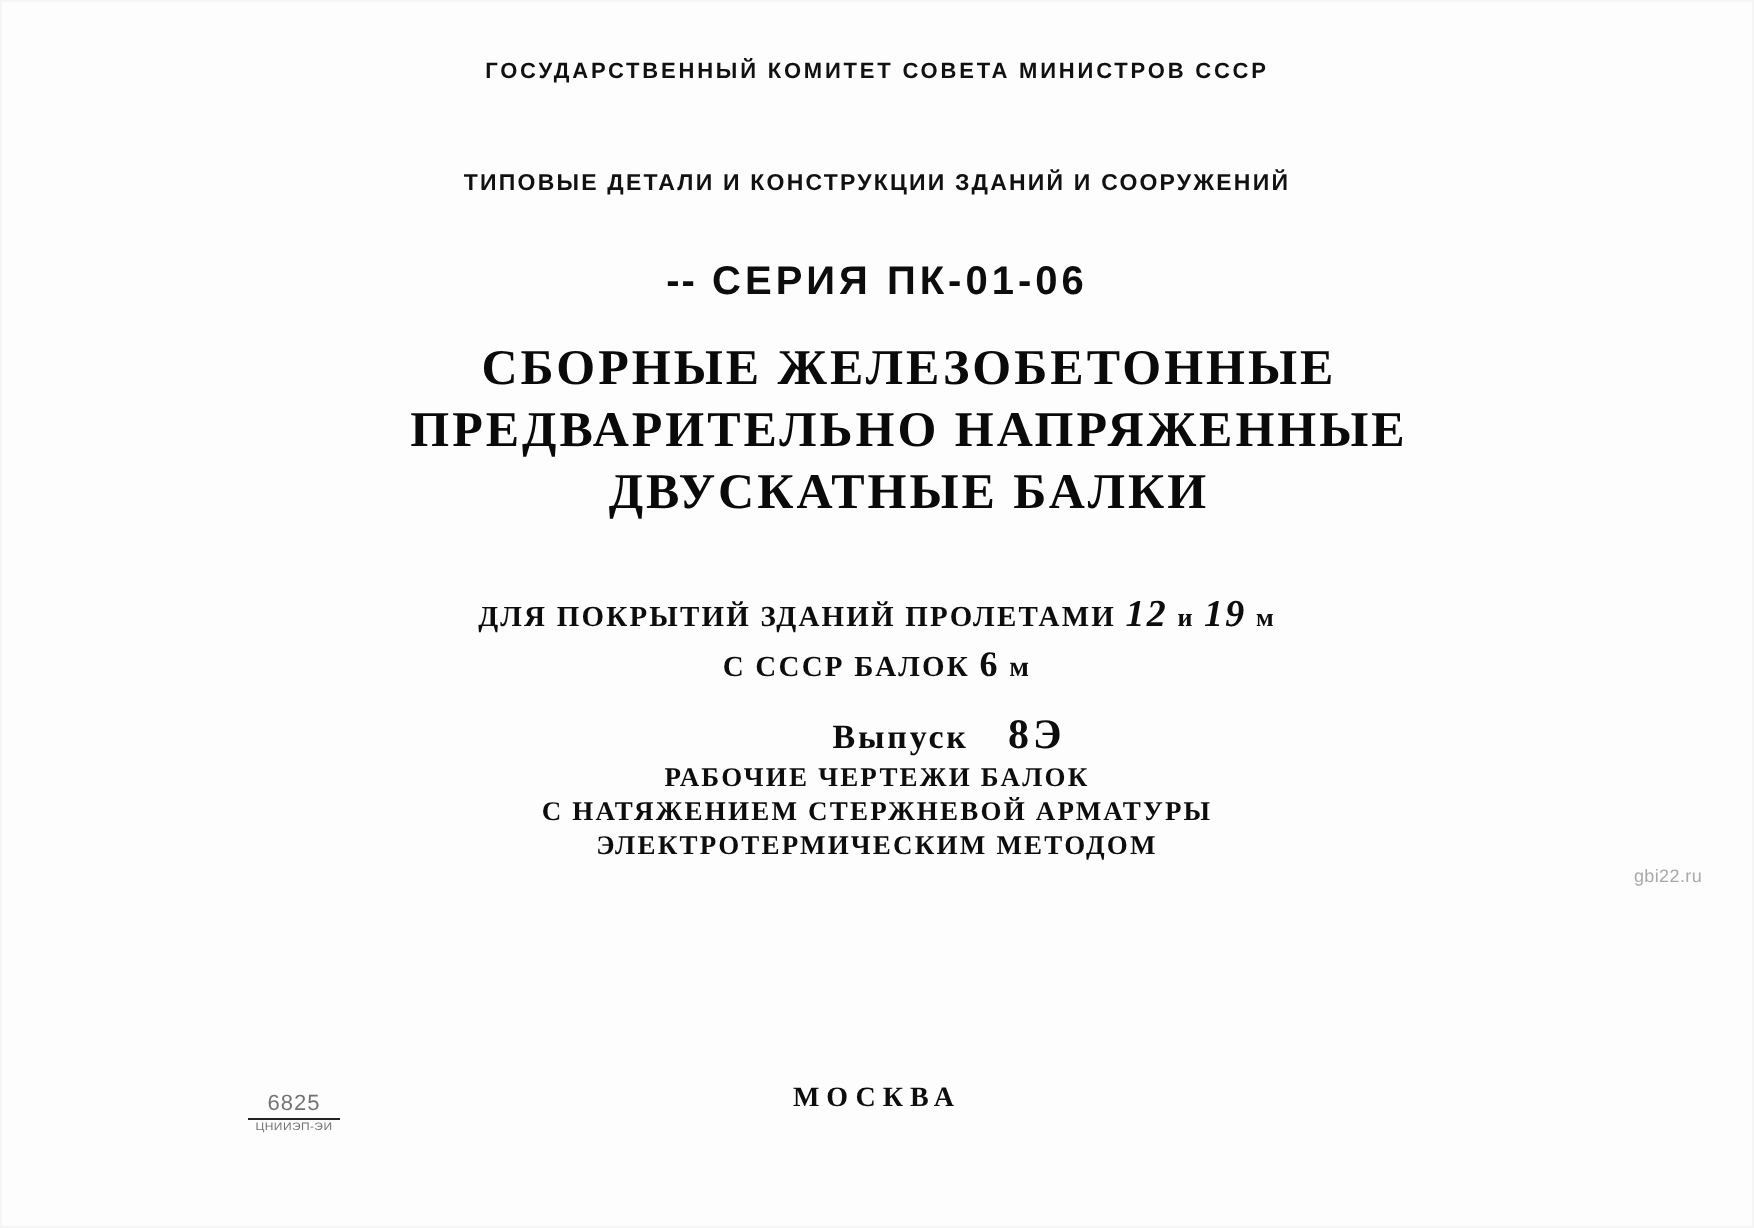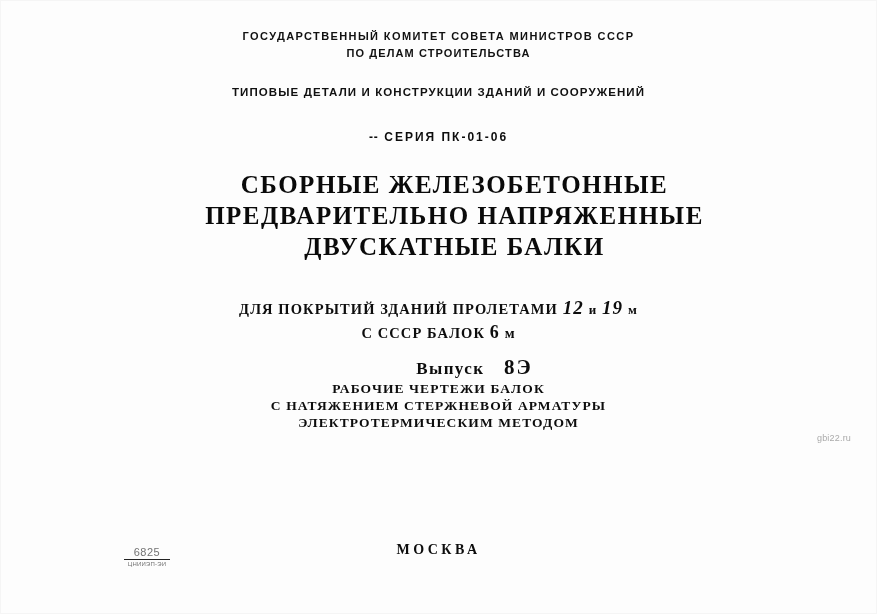--- a/index.html
+++ b/index.html
@@ -40,21 +40,21 @@
   }
 
   .l1 { top: 30px; font-size: 11px; letter-spacing: 1.4px; }
   .l2 { top: 47px; font-size: 11px; letter-spacing: 1.1px; }
   .l3 { top: 86px; font-size: 11.5px; letter-spacing: 1.1px; }
 
   .series {
     top: 130px;
     font-family: "Liberation Sans", sans-serif;
     font-weight: bold;
-    font-size: 12px;
+    font-size: 20px;
     letter-spacing: 2px;
   }
   .series .dashes {
     font-weight: bold;
     letter-spacing: 1px;
   }
 
   .title {
     font-family: "Liberation Serif", serif;
     font-weight: bold;
@@ -146,21 +146,20 @@
     margin-top: 1px;
     transform: scaleY(0.9);
   }
 </style>
 </head>
 <body>
 
 <div class="page">
 
   <div class="block hdr-line l1">ГОСУДАРСТВЕННЫЙ КОМИТЕТ СОВЕТА МИНИСТРОВ СССР</div>
-  <div class="block hdr-line l2">ПО ДЕЛАМ СТРОИТЕЛЬСТВА</div>
   <div class="block hdr-line l3">ТИПОВЫЕ ДЕТАЛИ И КОНСТРУКЦИИ ЗДАНИЙ И СООРУЖЕНИЙ</div>
 
   <div class="block series">
     <span class="dashes">--</span>
     <span>СЕРИЯ ПК-01-06</span>
   </div>
 
   <div class="block title t1">СБОРНЫЕ ЖЕЛЕЗОБЕТОННЫЕ</div>
   <div class="block title t2">ПРЕДВАРИТЕЛЬНО НАПРЯЖЕННЫЕ</div>
   <div class="block title t3">ДВУСКАТНЫЕ БАЛКИ</div>

